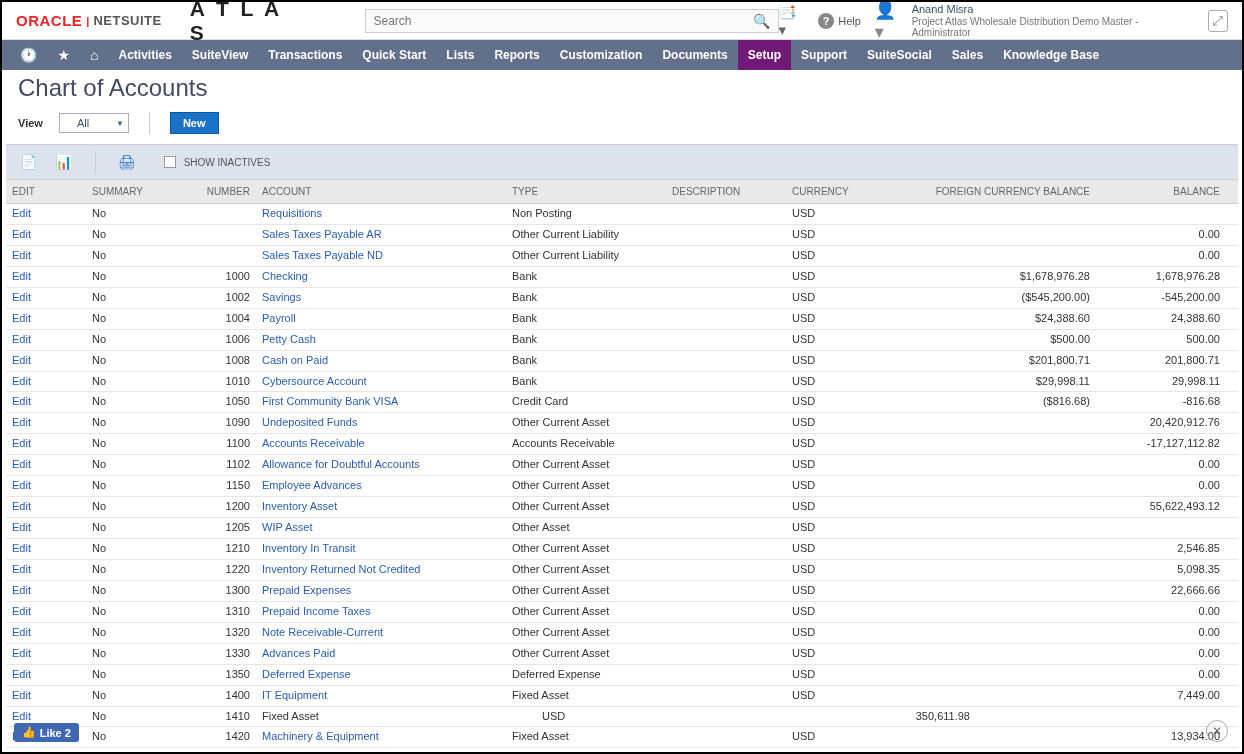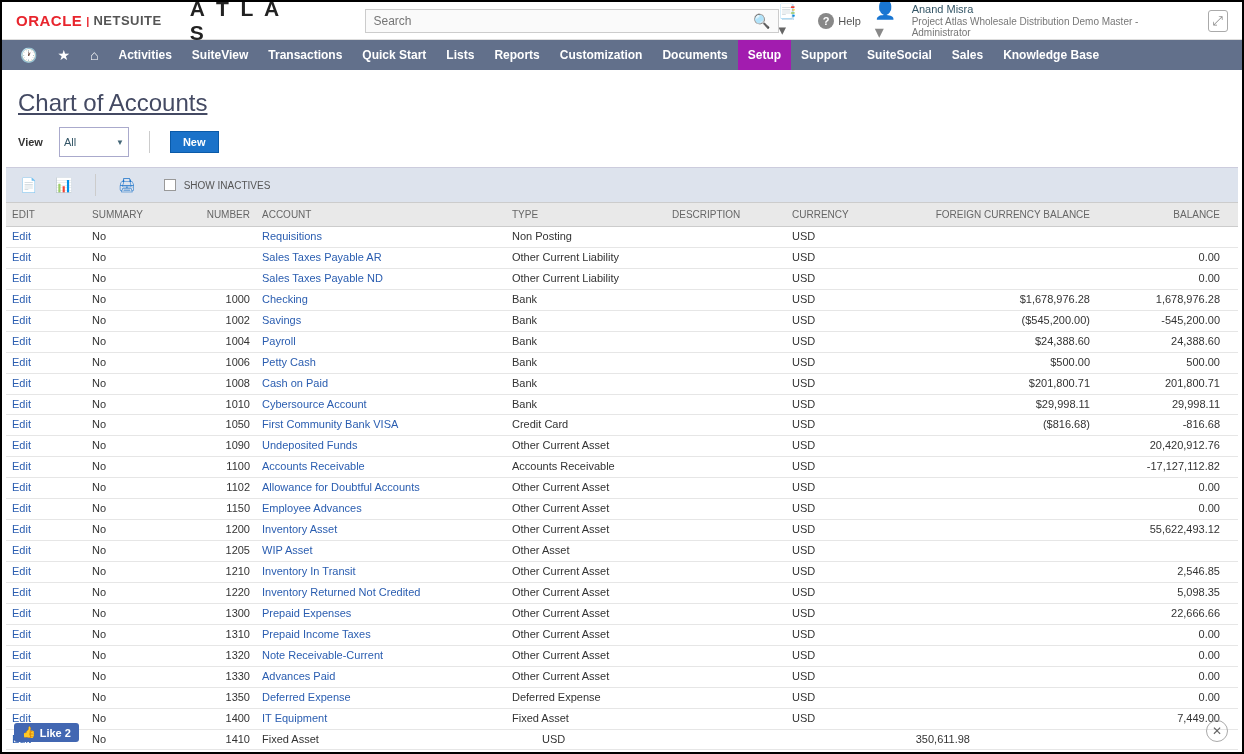--- a/index.html
+++ b/index.html
@@ -17,25 +17,25 @@
 .help-txt { font-size:11px; color:#555; }
 .user-block { display:flex; align-items:center; gap:6px; }
 .user-avatar-icon { color:#888; font-size:18px; }
 .user-info { line-height:1.1; }
 .user-name { color:#356; font-size:11px; }
 .user-role { color:#777; font-size:10px; }
 .expand-icon { font-size:13px; color:#888; border:1px solid #aaa; border-radius:3px; padding:2px 4px; }
 .nav-bar { background:#62708b; height:30px; display:flex; align-items:center; padding:0 8px; }
 .nav-icon { color:#fff; padding:0 10px; font-size:14px; cursor:pointer; }
 .nav-item { color:#fff; padding:0 10px; font-size:12px; cursor:pointer; line-height:30px; font-weight:bold; }
-.nav-item.active { background:#a21caf; }
-.page-title { font-size:24px; color:#444a63; font-weight:normal; padding:19px 16px 6px;text-decoration:underline; }
+.nav-item.active { background:#701a75; }
+.page-title { font-size:24px; color:#444a63; font-weight:normal; padding:4px 16px 6px; }
 .toolbar { display:flex; align-items:center; padding:4px 16px 10px; gap:16px; }
 .view-label { font-weight:bold; color:#333; font-size:11px; }
-.view-select { border:1px solid #aac; height:30px; width:70px; font-size:11px; color:#356; background:#fff; padding:0 4px; position:relative; display:inline-flex; align-items:center; }
+.view-select { border:1px solid #aac; height:20px; width:70px; font-size:11px; color:#356; background:#fff; padding:0 17px; position:relative; display:inline-flex; align-items:center; }
 .view-select:after { content:"▼"; font-size:8px; color:#467; position:absolute; right:4px; }
 .tool-sep { border-left:1px solid #ccc; height:22px; margin:0 4px; }
 .btn-new { background:#1a72c9; color:#fff; border:1px solid #0a5aa8; padding:4px 12px; font-size:11px; font-weight:bold; cursor:pointer; }
 .table-tools { background:#dde3ed; padding:6px 14px; display:flex; align-items:center; gap:18px; border-top:1px solid #ccd; margin:0 4px; }
 .tt-icon { font-size:14px; color:#666; cursor:pointer; }
 .tt-icon.g { color:#2a8a2a; }
 .tt-icon.b { color:#1a72c9; }
 .chk { width:12px; height:12px; border:1px solid #999; background:#fff; display:inline-block; }
 .show-in { font-size:10px; color:#555; }
 .grid-head { display:flex; background:#e9e9e9; border-top:1px solid #ccc; border-bottom:1px solid #ccc; padding:3px 0; margin:0 4px; }

